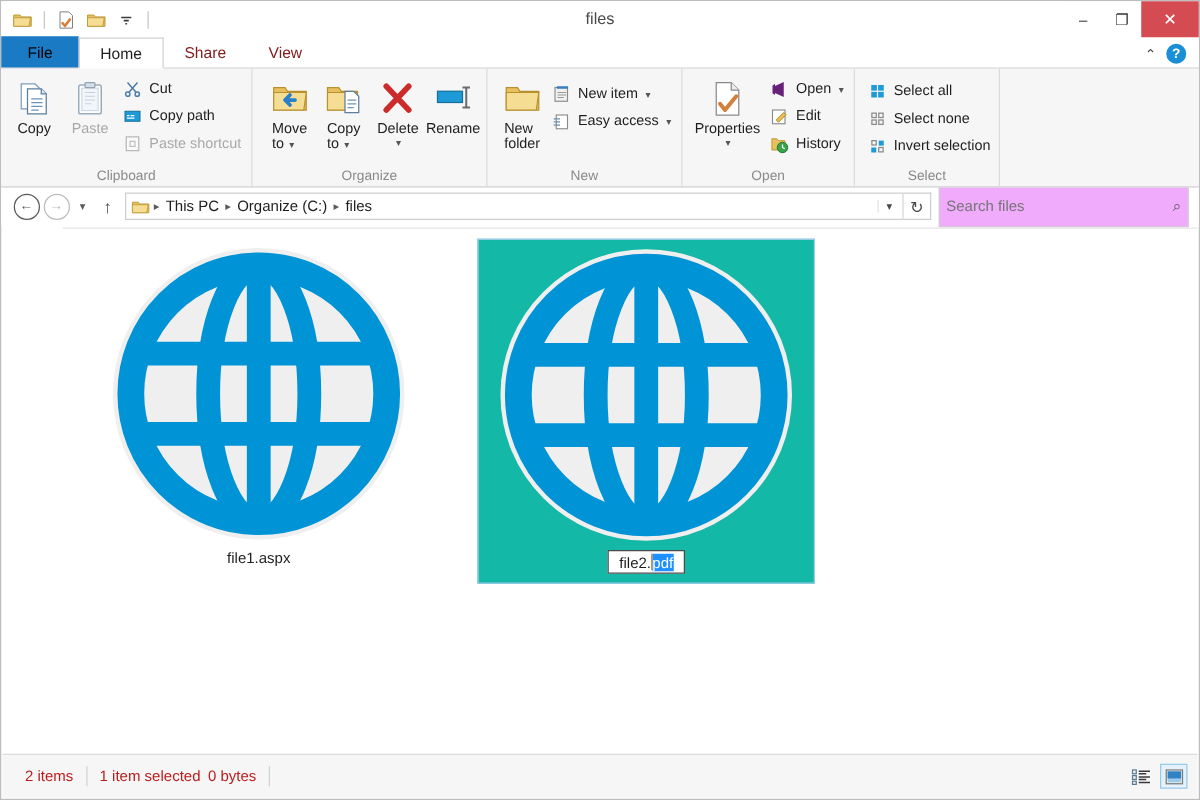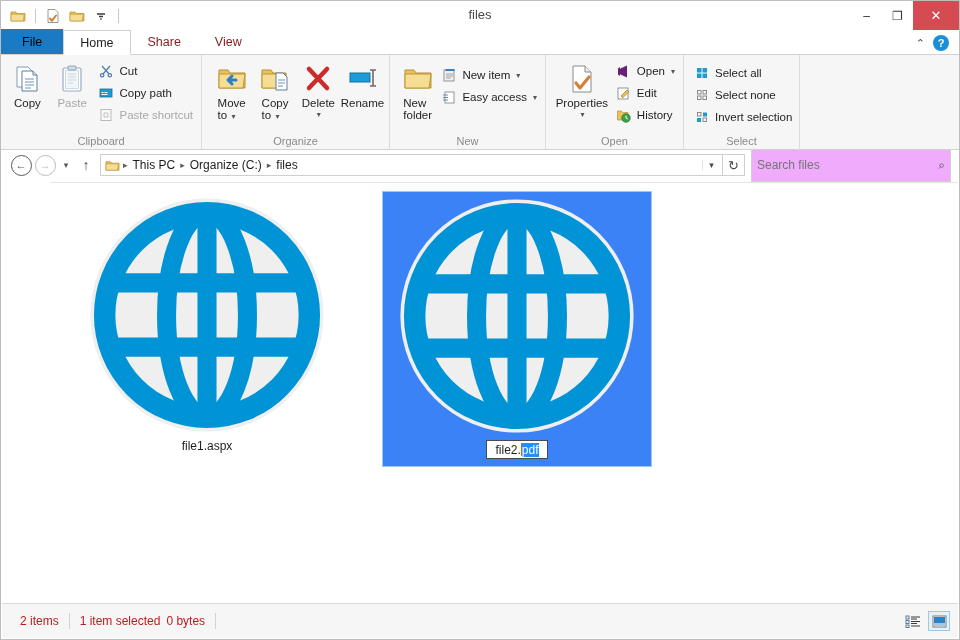--- a/index.html
+++ b/index.html
@@ -246,21 +246,21 @@
   .file-item {
     width: 270px;
     height: 276px;
     margin-left: 22px;
     display: flex; flex-direction: column;
     align-items: center;
     padding-top: 4px;
     position: relative;
   }
   .file-item.selected {
-    background: #3b82f6;
+    background: #14b8a6;
     border: 1px solid #9ac9ea;
   }
   .globe-wrap {
     width: 240px; height: 240px;
     display: flex; align-items: center; justify-content: center;
   }
   .file-label {
     font-size: 12px;
     color: #1e1e1e;
     margin-top: 4px;

